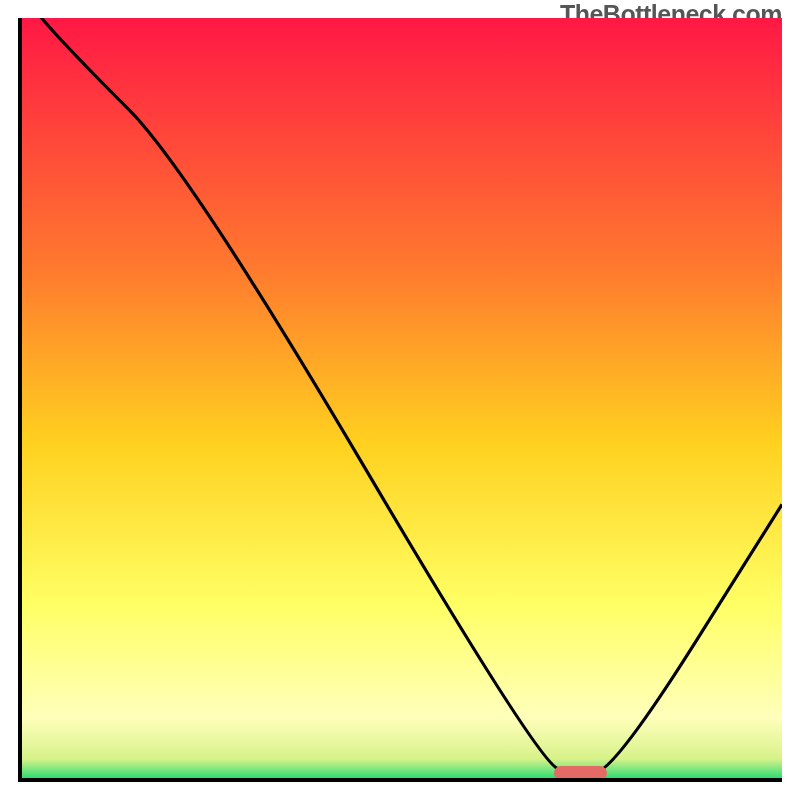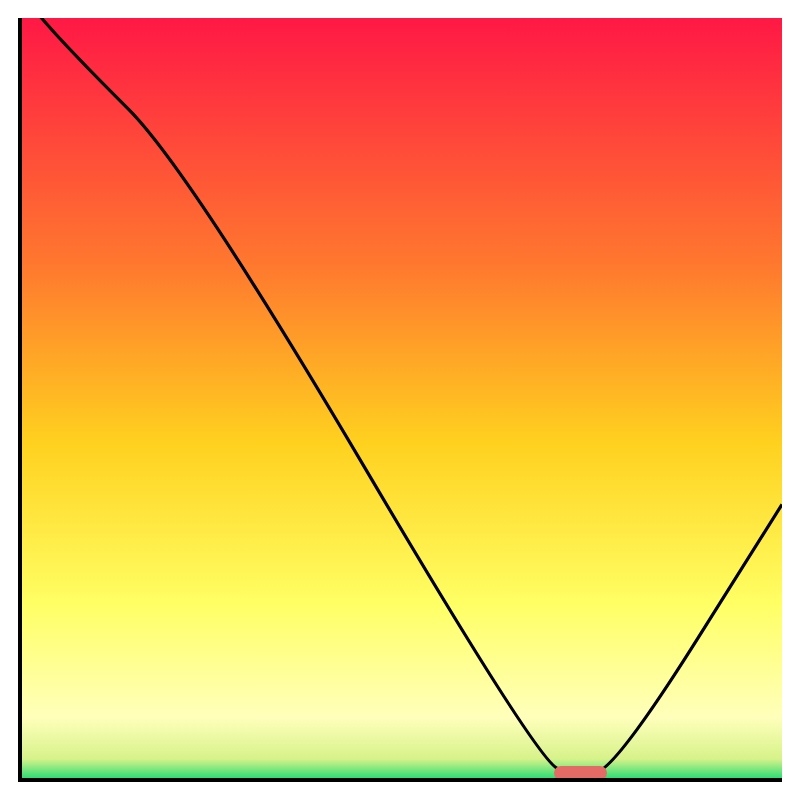--- a/index.html
+++ b/index.html
@@ -53,20 +53,21 @@
     position: absolute;
     background: #e46a66;
     border-radius: 9999px;
   }
 </style>
 </head>
 <body>
 
 <div class="chart-container">
 
+  <div class="attribution">TheBottleneck.com</div>
 
   <div class="plot-area">
 
     <svg class="plot-bg" viewBox="0 0 760 760" preserveAspectRatio="none">
       <defs>
         <linearGradient id="bg-grad" x1="0" y1="0" x2="0" y2="1">
 
         <stop offset="0%" stop-color="#ff1845"></stop>
             <stop offset="33%" stop-color="#ff7a2e"></stop>
             <stop offset="56%" stop-color="#ffd11f"></stop>

